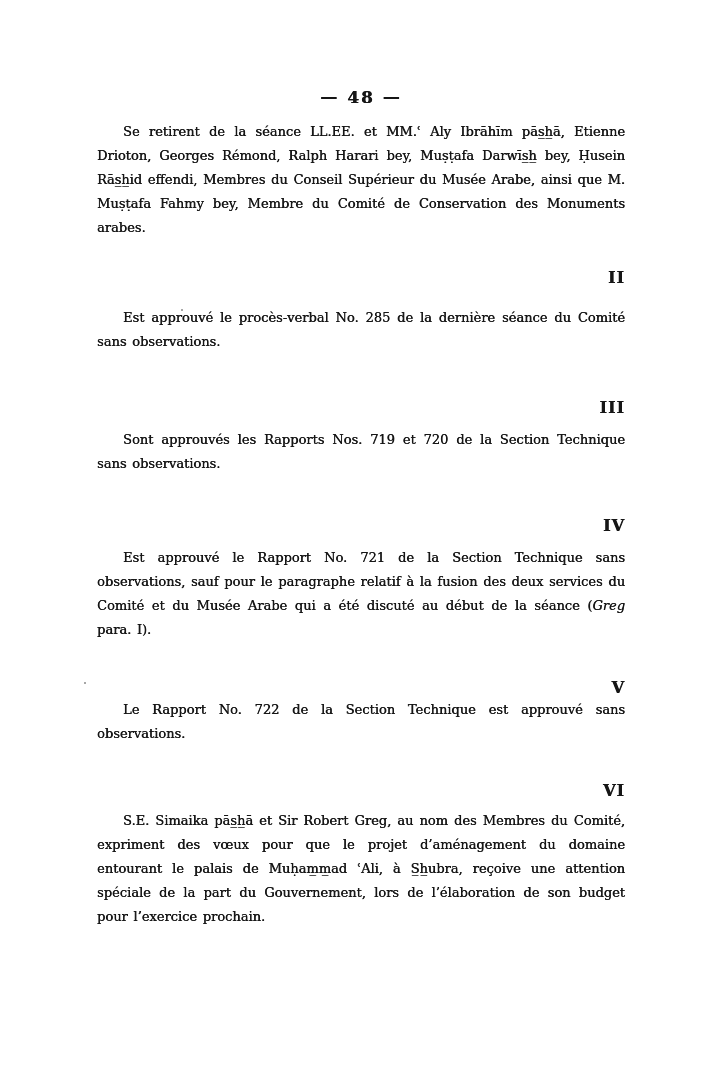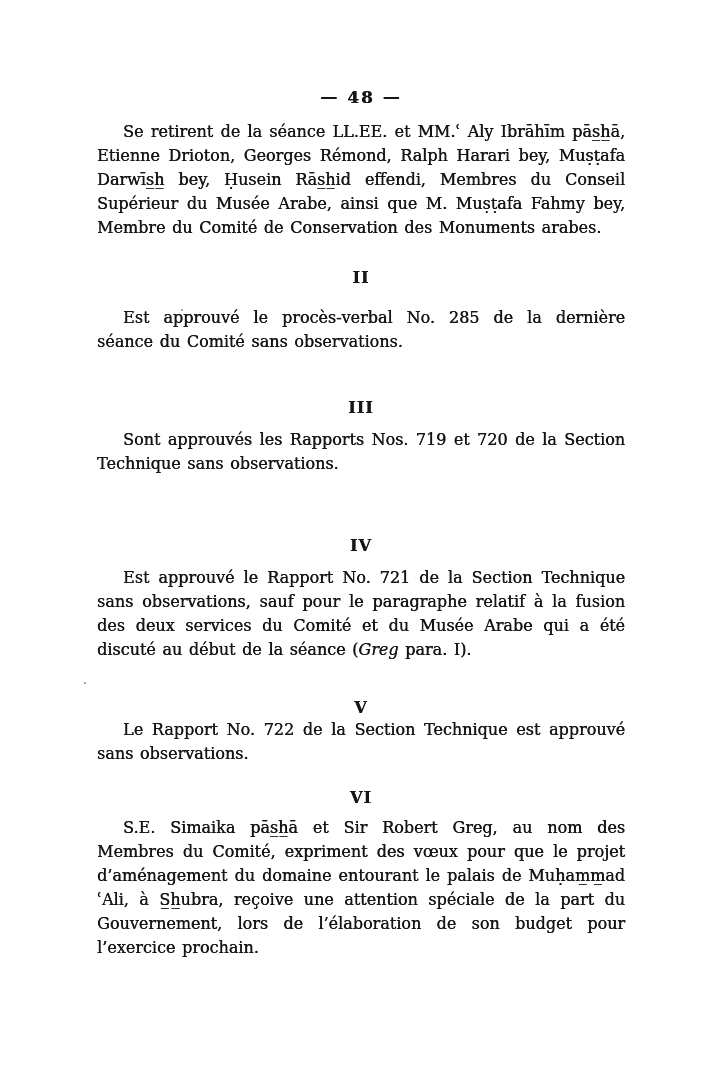--- a/index.html
+++ b/index.html
@@ -26,47 +26,47 @@
     margin-top: 88px;
     text-align: center;
     font-size: 17px;
     line-height: 18px;
     font-weight: 700;
     letter-spacing: 2px;
     text-shadow: 0.3px 0 0 currentColor;
   }
   .para {
     margin: 0;
-    font-size: 16px;
+    font-size: 13px;
     line-height: 24px;
     text-align: justify;
     text-indent: 26px;
     text-shadow: 0.35px 0 0 currentColor;
     word-spacing: 1.5px;
   }
   .para .it { font-style: italic; }
   .heading {
     margin: 0;
-    text-align: center;
+    text-align: right;
     font-size: 16px;
     line-height: 20px;
     font-weight: 700;
     letter-spacing: 1px;
     text-shadow: 0.3px 0 0 currentColor;
   }
   .mt-para1 { margin-top: 14px; }
   .mt-h2    { margin-top: 28px; }
   .mt-para2 { margin-top: 18px; }
   .mt-h3    { margin-top: 44px; }
   .mt-para3 { margin-top: 10px; }
-  .mt-h4    { margin-top: 60px; }
+  .mt-h4    { margin-top: 40px; }
   .mt-para4 { margin-top: 10px; }
   .mt-h5    { margin-top: 36px; }
   .mt-para5 { }
-  .mt-h6    { margin-top: 22px; }
+  .mt-h6    { margin-top: 35px; }
   .mt-para6 { margin-top: 8px; }
   .speck {
     position: absolute;
     background: #8a8a8a;
     border-radius: 50%;
   }
   .speck-1 { left: 181px; top: 309px; width: 2px; height: 2px; }
   .speck-2 { left: 84px;  top: 682px; width: 2px; height: 2px; }
 </style>
 </head>

